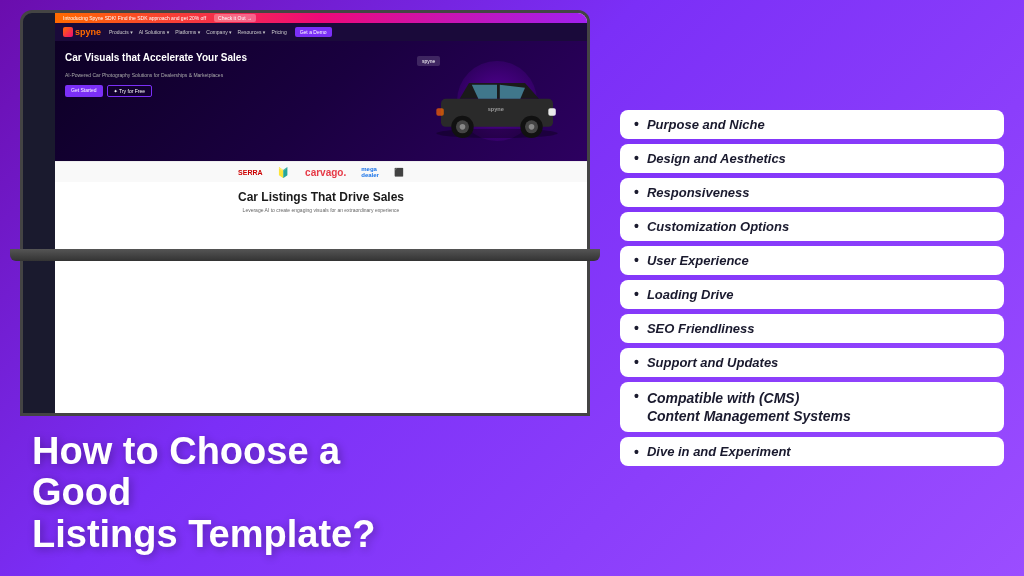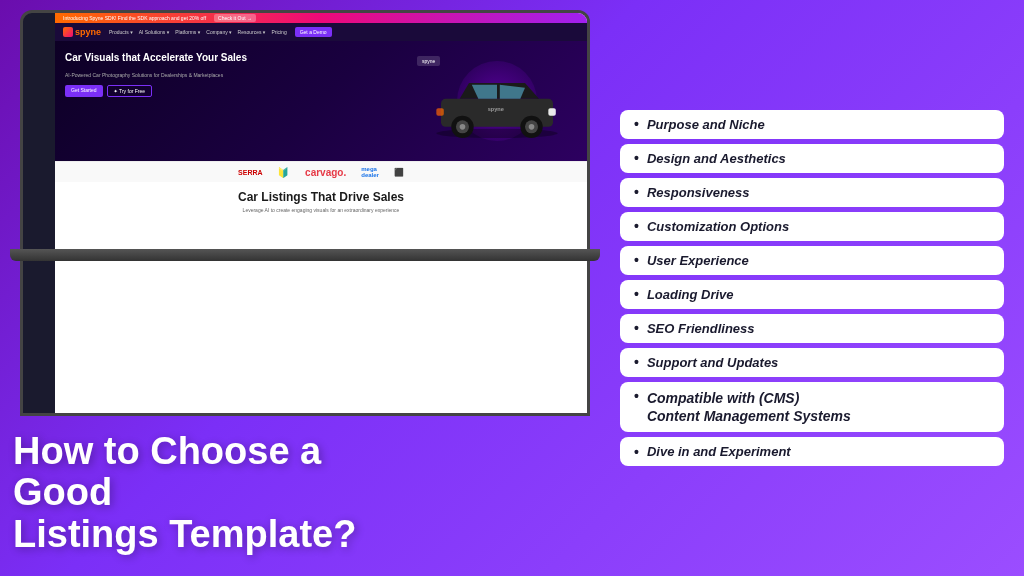--- a/index.html
+++ b/index.html
@@ -233,21 +233,21 @@
     }
 
     .section-sub {
       font-size: 5px;
       color: #666;
     }
 
     .bottom-title {
       position: absolute;
       bottom: 20px;
-      left: 13px;
+      left: 32px;
       right: 200px;
     }
 
     .bottom-title h2 {
       font-size: 38px;
       font-weight: 900;
       color: white;
       line-height: 1.1;
       text-shadow: 2px 2px 8px rgba(0,0,0,0.3);
     }

